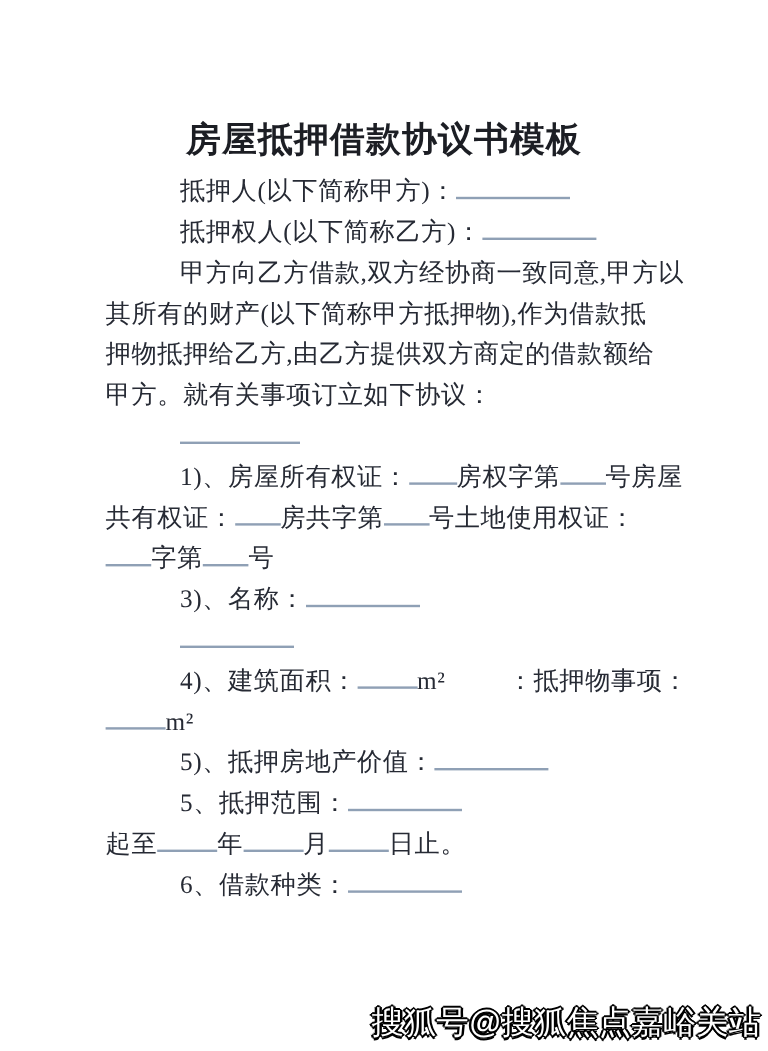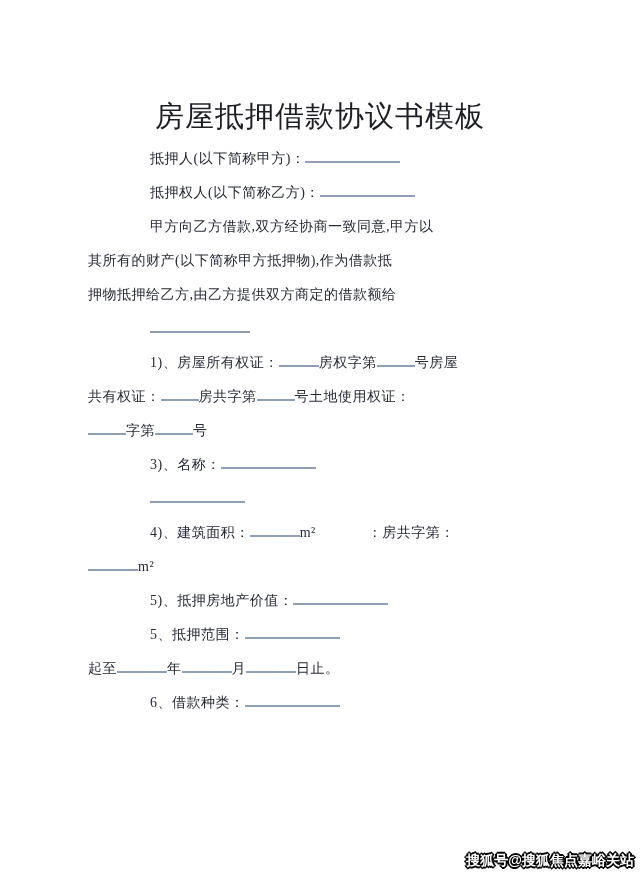--- a/index.html
+++ b/index.html
@@ -20,35 +20,35 @@
     inset: 0;
     background: #ffffff;
   }
   .doc-title {
     position: absolute;
     top: 78px;
     left: 0;
     width: 640px;
     text-align: center;
     font-family: "Liberation Sans", "DejaVu Sans", sans-serif;
-    font-weight: normal;
+    font-weight: bold;
     font-size: 29px;
     letter-spacing: 1px;
     color: #1c1e24;
   }
   .doc-body {
     position: absolute;
     top: 142px;
     left: 88px;
     width: 490px;
   }
   .line {
     height: 34px;
     line-height: 34px;
-    font-size: 14px;
+    font-size: 21px;
     letter-spacing: 0.5px;
     white-space: nowrap;
     color: #262a34;
   }
   .line.indent {
     padding-left: 62px;
   }
   .blank {
     display: inline-block;
     height: 3px;
@@ -57,48 +57,49 @@
   }
   .gap {
     display: inline-block;
     height: 1px;
   }
   .watermark {
     position: absolute;
     right: 6px;
     bottom: 6px;
     font-family: "Liberation Sans", "DejaVu Sans", sans-serif;
-    font-weight: bold;
-    font-size: 14px;
+    font-weight: normal;
+    font-size: 27px;
     letter-spacing: 0px;
     color: #ffffff;
     text-shadow:
       -1px -1px 0 #000, 1px -1px 0 #000, -1px 1px 0 #000, 1px 1px 0 #000,
       -2px 0 0 #000, 2px 0 0 #000, 0 -2px 0 #000, 0 2px 0 #000;
   }
 </style>
 </head>
 <body>
 
 <div class="page">
   <h1 class="doc-title">房屋抵押借款协议书模板</h1>
 
   <div class="doc-body">
       <div class="line indent"><span>抵押人(以下简称甲方)：</span><span class="blank" style="width: 95px;"></span></div>
       <div class="line indent"><span>抵押权人(以下简称乙方)：</span><span class="blank" style="width: 95px;"></span></div>
       <div class="line indent"><span>甲方向乙方借款,双方经协商一致同意,甲方以</span></div>
       <div class="line"><span>其所有的财产(以下简称甲方抵押物),作为借款抵</span></div>
       <div class="line"><span>押物抵押给乙方,由乙方提供双方商定的借款额给</span></div>
+      <div class="line"><span>甲方。就有关事项订立如下协议：</span></div>
       <div class="line indent"><span class="blank" style="width: 100px;"></span></div>
       <div class="line indent"><span>1)、房屋所有权证：</span><span class="blank" style="width: 40px;"></span><span>房权字第</span><span class="blank" style="width: 38px;"></span><span>号房屋</span></div>
       <div class="line"><span>共有权证：</span><span class="blank" style="width: 38px;"></span><span>房共字第</span><span class="blank" style="width: 38px;"></span><span>号土地使用权证：</span></div>
       <div class="line"><span class="blank" style="width: 38px;"></span><span>字第</span><span class="blank" style="width: 38px;"></span><span>号</span></div>
       <div class="line indent"><span>3)、名称：</span><span class="blank" style="width: 95px;"></span></div>
       <div class="line indent"><span class="blank" style="width: 95px;"></span></div>
-      <div class="line indent"><span>4)、建筑面积：</span><span class="blank" style="width: 50px;"></span><span>m²</span><span class="gap" style="width: 52px;"></span><span>：房共字第：</span></div>
+      <div class="line indent"><span>4)、建筑面积：</span><span class="blank" style="width: 50px;"></span><span>m²</span><span class="gap" style="width: 52px;"></span><span>：抵押物事项：</span></div>
       <div class="line"><span class="blank" style="width: 50px;"></span><span>m²</span></div>
       <div class="line indent"><span>5)、抵押房地产价值：</span><span class="blank" style="width: 95px;"></span></div>
       <div class="line indent"><span>5、抵押范围：</span><span class="blank" style="width: 95px;"></span></div>
       <div class="line"><span>起至</span><span class="blank" style="width: 50px;"></span><span>年</span><span class="blank" style="width: 50px;"></span><span>月</span><span class="blank" style="width: 50px;"></span><span>日止。</span></div>
       <div class="line indent"><span>6、借款种类：</span><span class="blank" style="width: 95px;"></span></div>
     </div>
 
   <div class="watermark">搜狐号@搜狐焦点嘉峪关站</div>
 </div>
 

